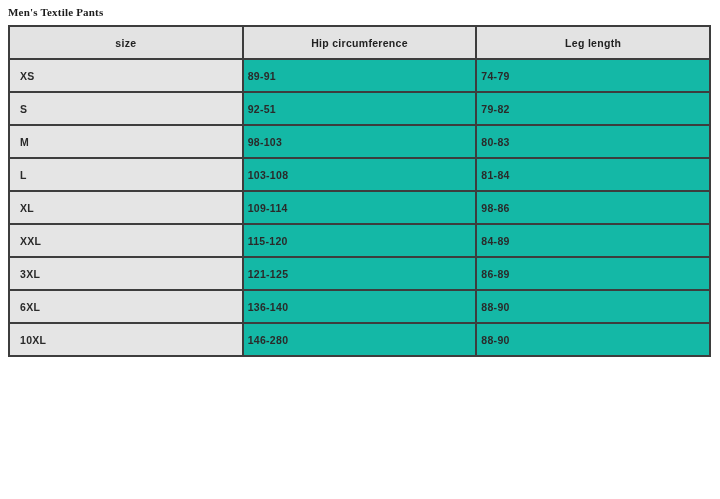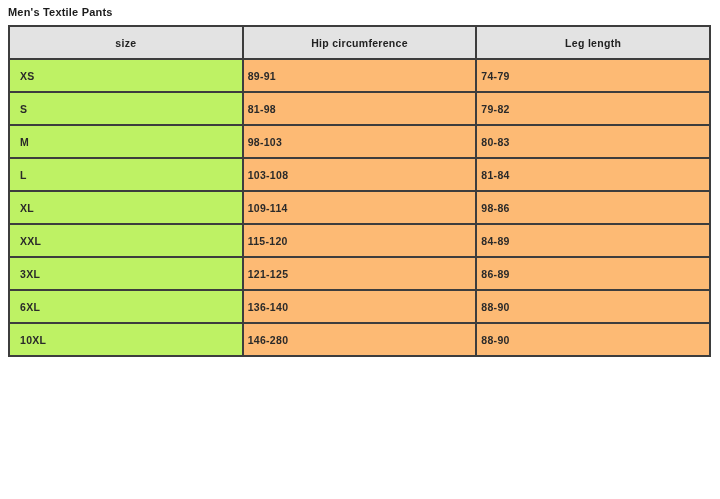--- a/index.html
+++ b/index.html
@@ -15,20 +15,21 @@
     padding: 5px 8px 0 8px;
     background: #ffffff;
     overflow: hidden;
   }
   .page-title {
     font-size: 11px;
     font-weight: 700;
     color: #1c1c1c;
     letter-spacing: 0.2px;
     margin: 1px 0 7px 0;
+    font-family: Liberation Serif, serif;
   }
   table.size-chart {
     width: 703px;
     border-collapse: collapse;
     table-layout: fixed;
   }
   table.size-chart th,
   table.size-chart td {
     border: 2px solid #3d3d3d;
     height: 31px;
@@ -37,24 +38,24 @@
     font-size: 10.5px;
     font-weight: 700;
     color: #2a2a2a;
     letter-spacing: 0.3px;
   }
   table.size-chart th {
     background: #e3e3e3;
     color: #222222;
   }
   table.size-chart td {
-    background: #fdba74;
+    background: #14b8a6;
   }
   table.size-chart td.rowlabel {
-    background: #bef264;
+    background: #e5e5e5;
     padding-left: 10px;
   }
 </style>
 </head>
 <body>
 
 <div class="page">
   <div class="page-title">Men's Textile Pants</div>
 
   <table class="size-chart">
@@ -66,21 +67,21 @@
         </tr>
     </thead>
     <tbody>
         <tr>
           <td class="rowlabel">XS</td>
           <td>89-91</td>
           <td>74-79</td>
         </tr>
         <tr>
           <td class="rowlabel">S</td>
-          <td>81-98</td>
+          <td>92-51</td>
           <td>79-82</td>
         </tr>
         <tr>
           <td class="rowlabel">M</td>
           <td>98-103</td>
           <td>80-83</td>
         </tr>
         <tr>
           <td class="rowlabel">L</td>
           <td>103-108</td>

